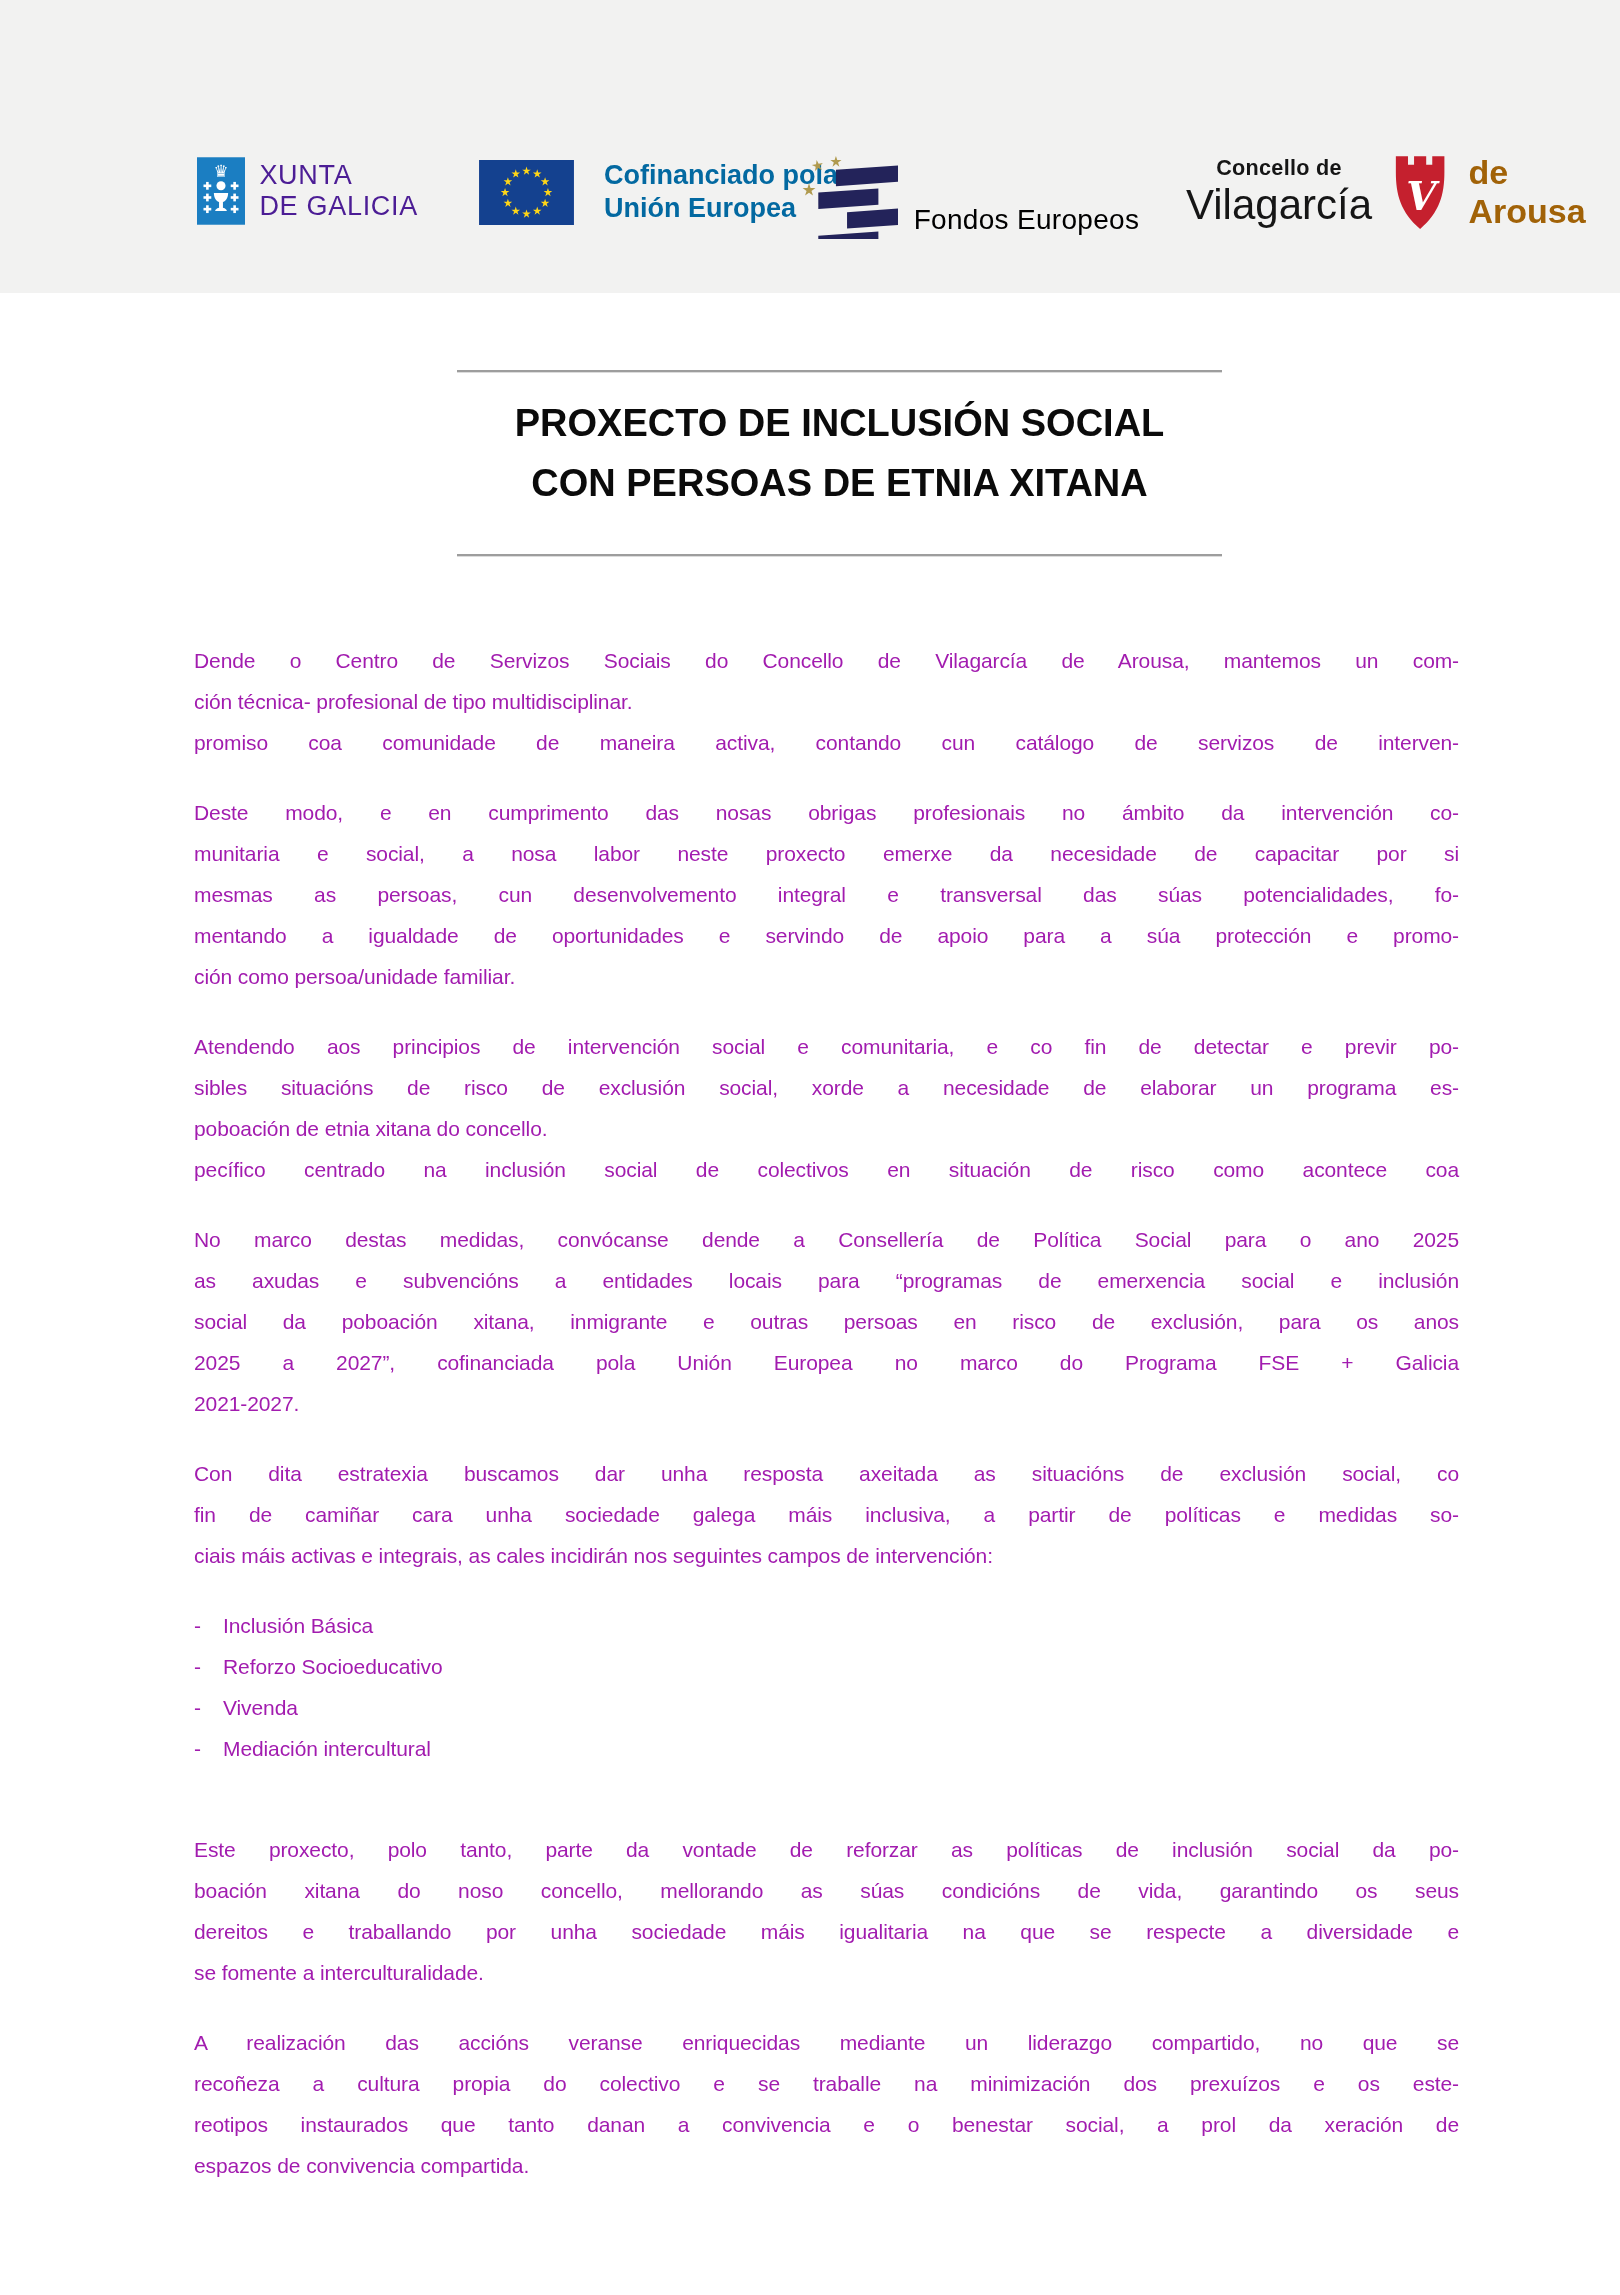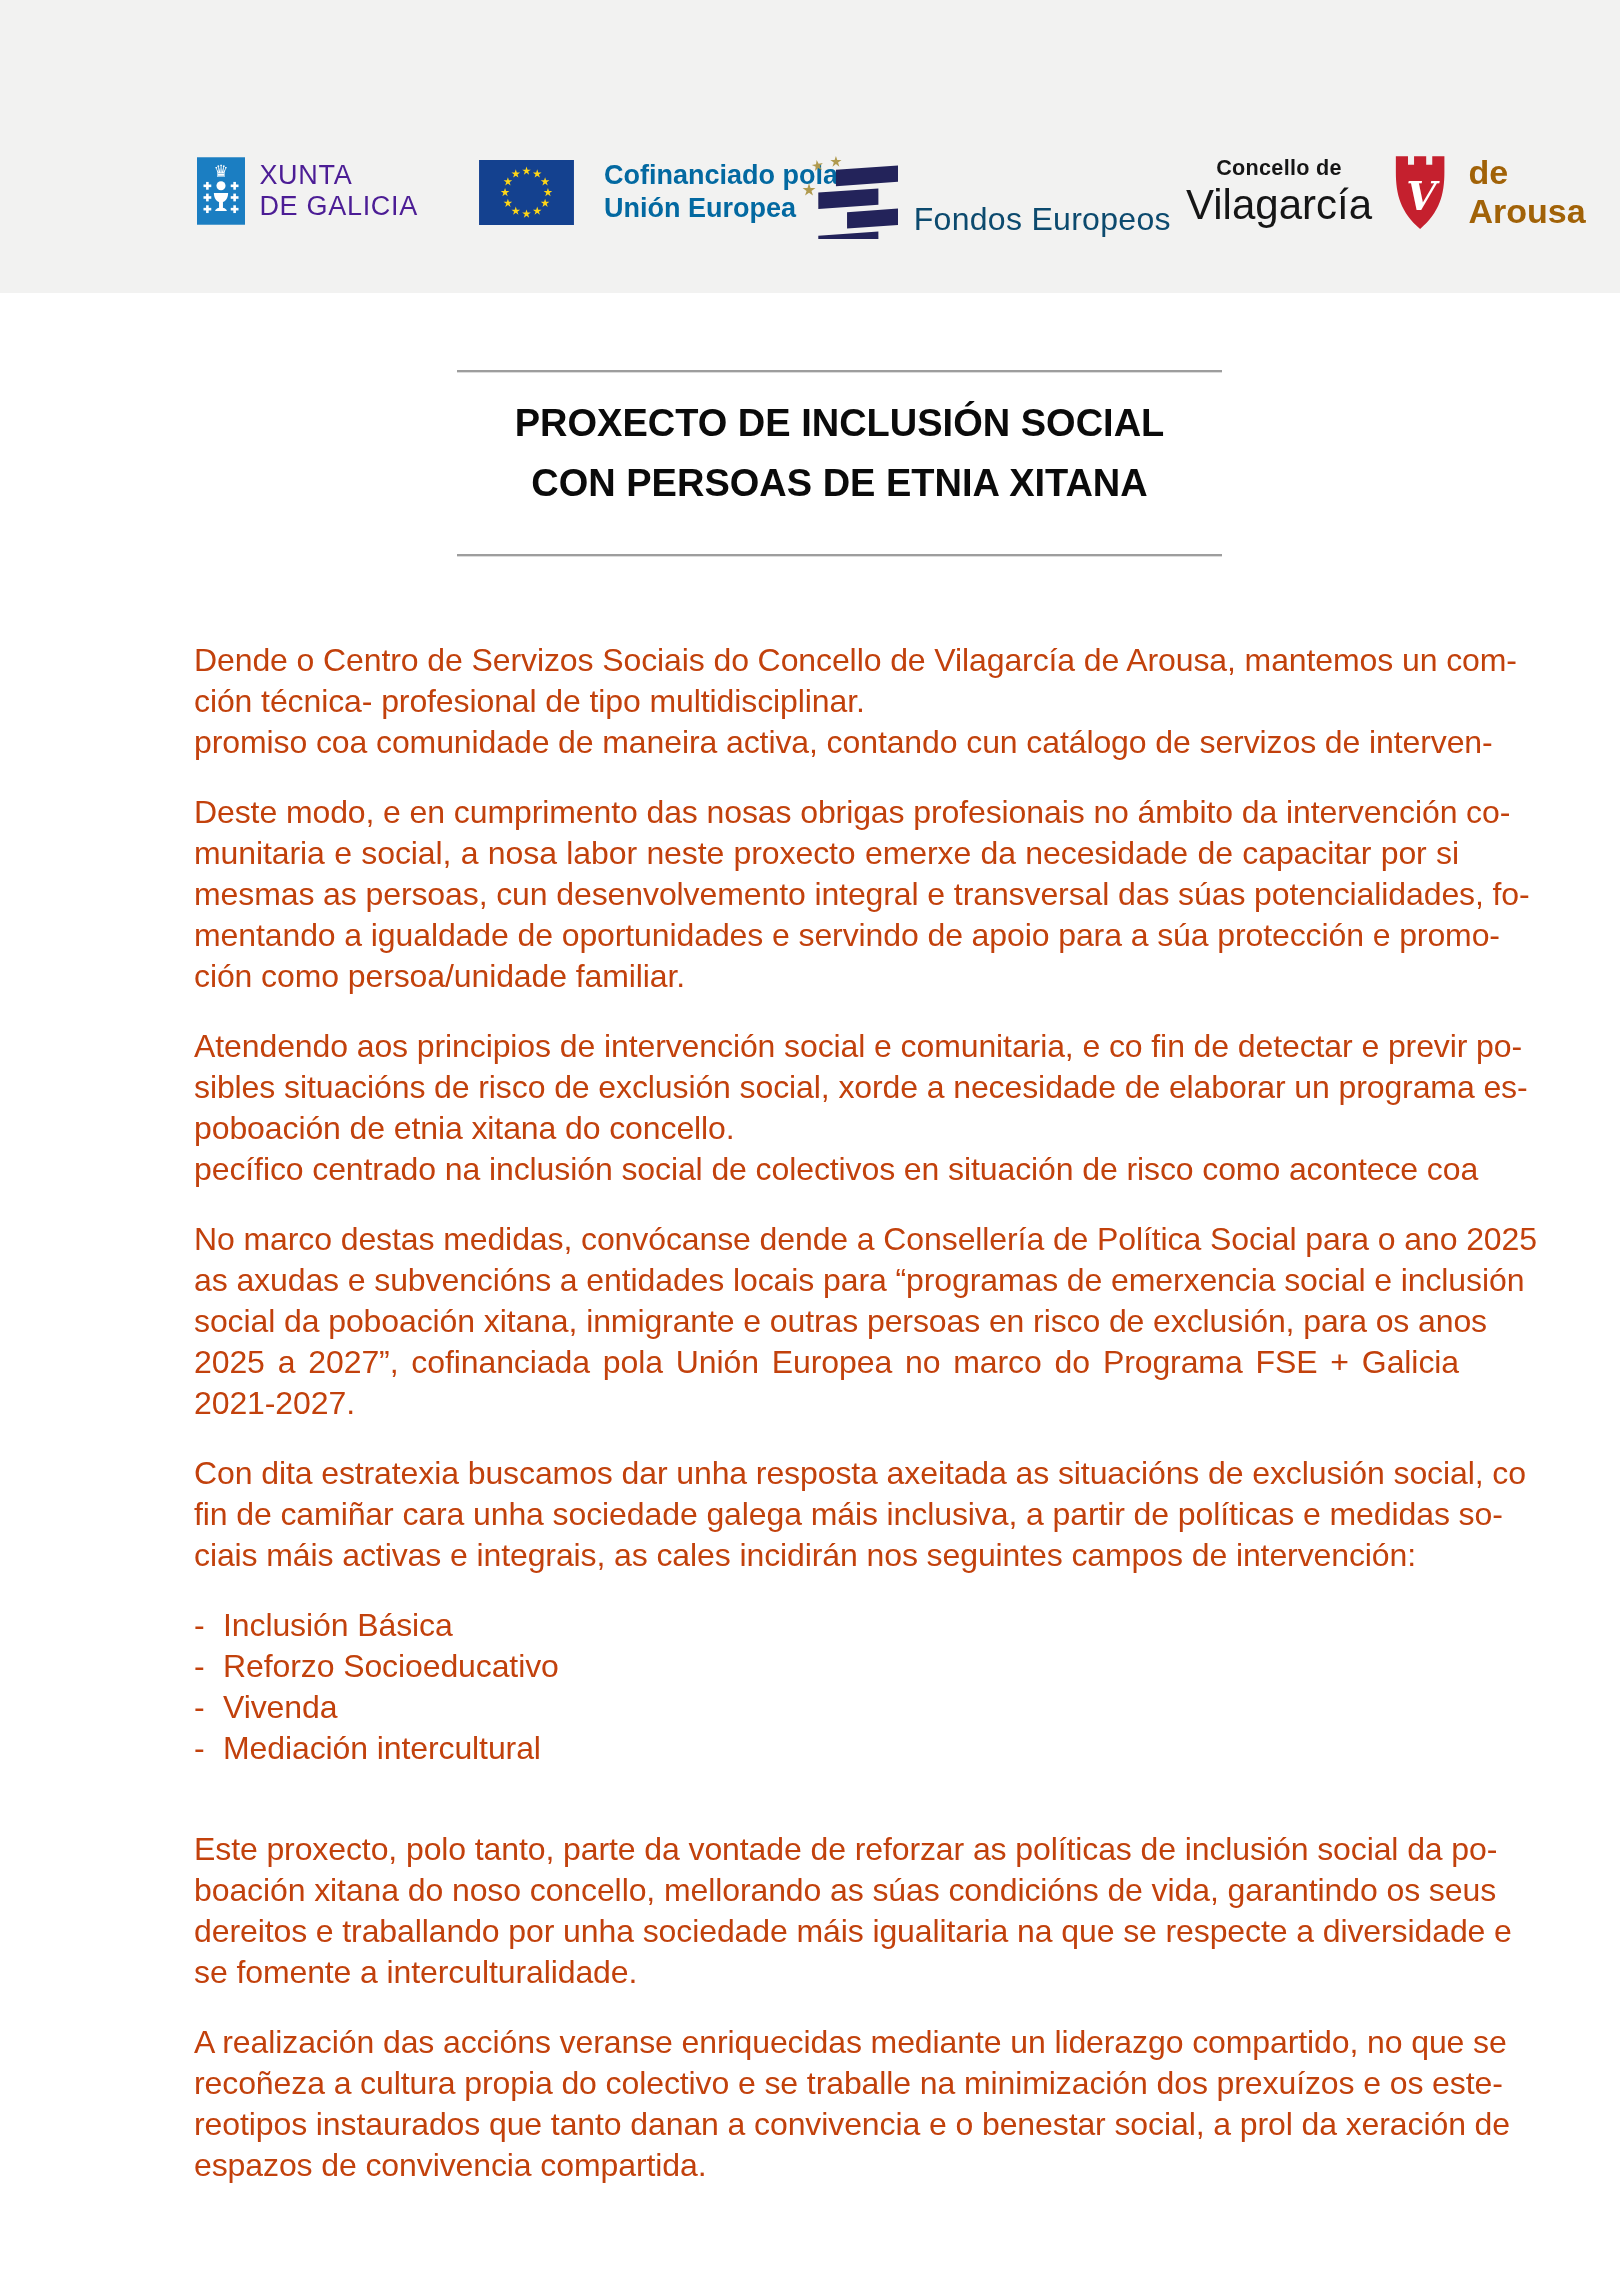--- a/index.html
+++ b/index.html
@@ -14,40 +14,40 @@
   .band{position:absolute;left:0;top:0;width:1621px;height:293px;background:#f2f2f1;}
   .logo{position:absolute;display:flex;align-items:center;}
   
   .xunta{left:197px;top:157px;}
   .xunta-text{margin-left:14.4px;color:#4c1d95;font-size:27px;line-height:31px;letter-spacing:0.7px;}
   
   .eu{left:479px;top:159px;}
   .eu-text{margin-left:30px;color:#0369a1;font-size:27px;line-height:33px;font-weight:700;}
   
   .fondos{left:800px;top:154px;}
-  .fondos-text{margin-left:15.7px;color:#0c4a6e;font-size:32px;font-weight:400;letter-spacing:0.3px;margin-top:46px;}
+  .fondos-text{margin-left:15.7px;color:#000000;font-size:28px;font-weight:400;letter-spacing:0.3px;margin-top:46px;}
   
   .concello{left:1186px;top:147px;gap:10px;}
   .concello-left{text-align:center;color:#161616;margin-right:9.1px;}
   .concello-small{font-size:21.6px;font-weight:700;letter-spacing:0.3px;}
   .concello-big{font-size:42px;font-weight:400;}
   .concello-right{margin-left:9.1px;color:#a16207;font-size:34px;font-weight:700;}
   
   .rule{position:absolute;left:457px;width:765px;height:2px;background:#9d9d9d;border-bottom:1.3px solid #dcdcdc;}
   .rule-top{top:370px;}
   .rule-bottom{top:554px;}
   .title{
     position:absolute;left:457px;top:393px;width:765px;
     text-align:center;font-weight:700;color:#0b0b0b;
     font-size:38px;line-height:60px;white-space:nowrap;
   }
   
   .docbody{
     position:absolute;left:194px;top:640px;width:1265px;
-    color:#c2410c;font-size:32px;line-height:41px;letter-spacing:-0.1px;
+    color:#a21caf;font-size:21px;line-height:41px;letter-spacing:-0.1px;
   }
   .para{margin:0 0 29px 0;}
   .tline{
     white-space:nowrap;
     text-align:justify;
     -moz-text-align-last:justify;
     text-align-last:justify;
   }
   .tline.last{text-align:left;text-align-last:left;}
   .list{margin:0 0 60px 0;}

